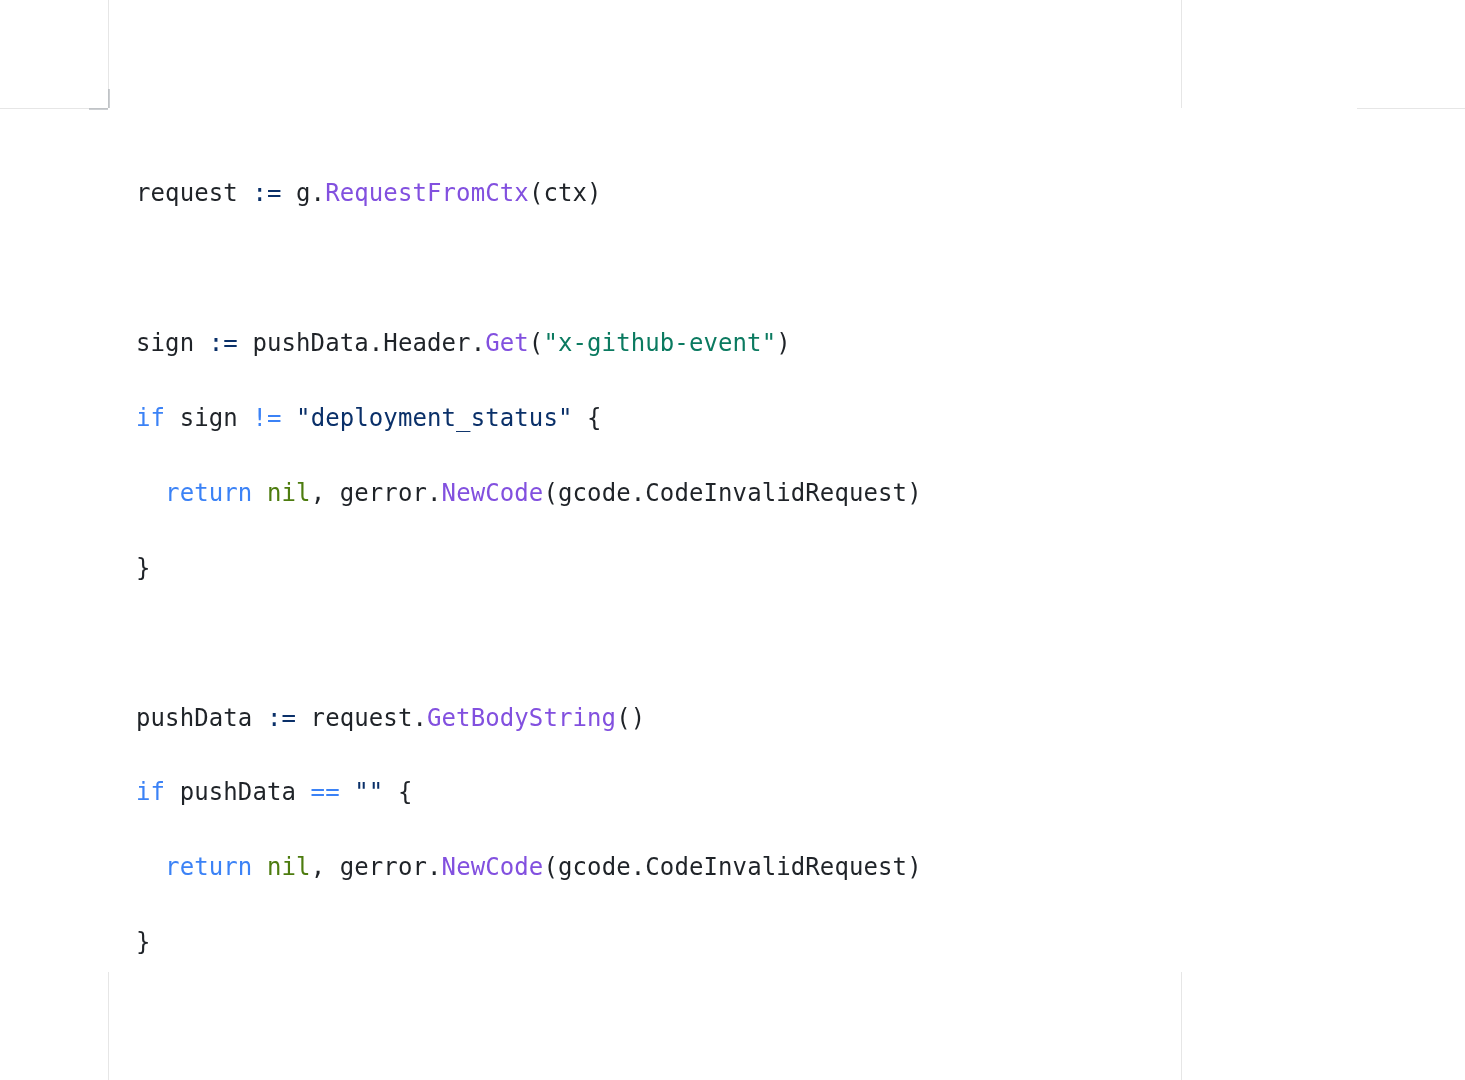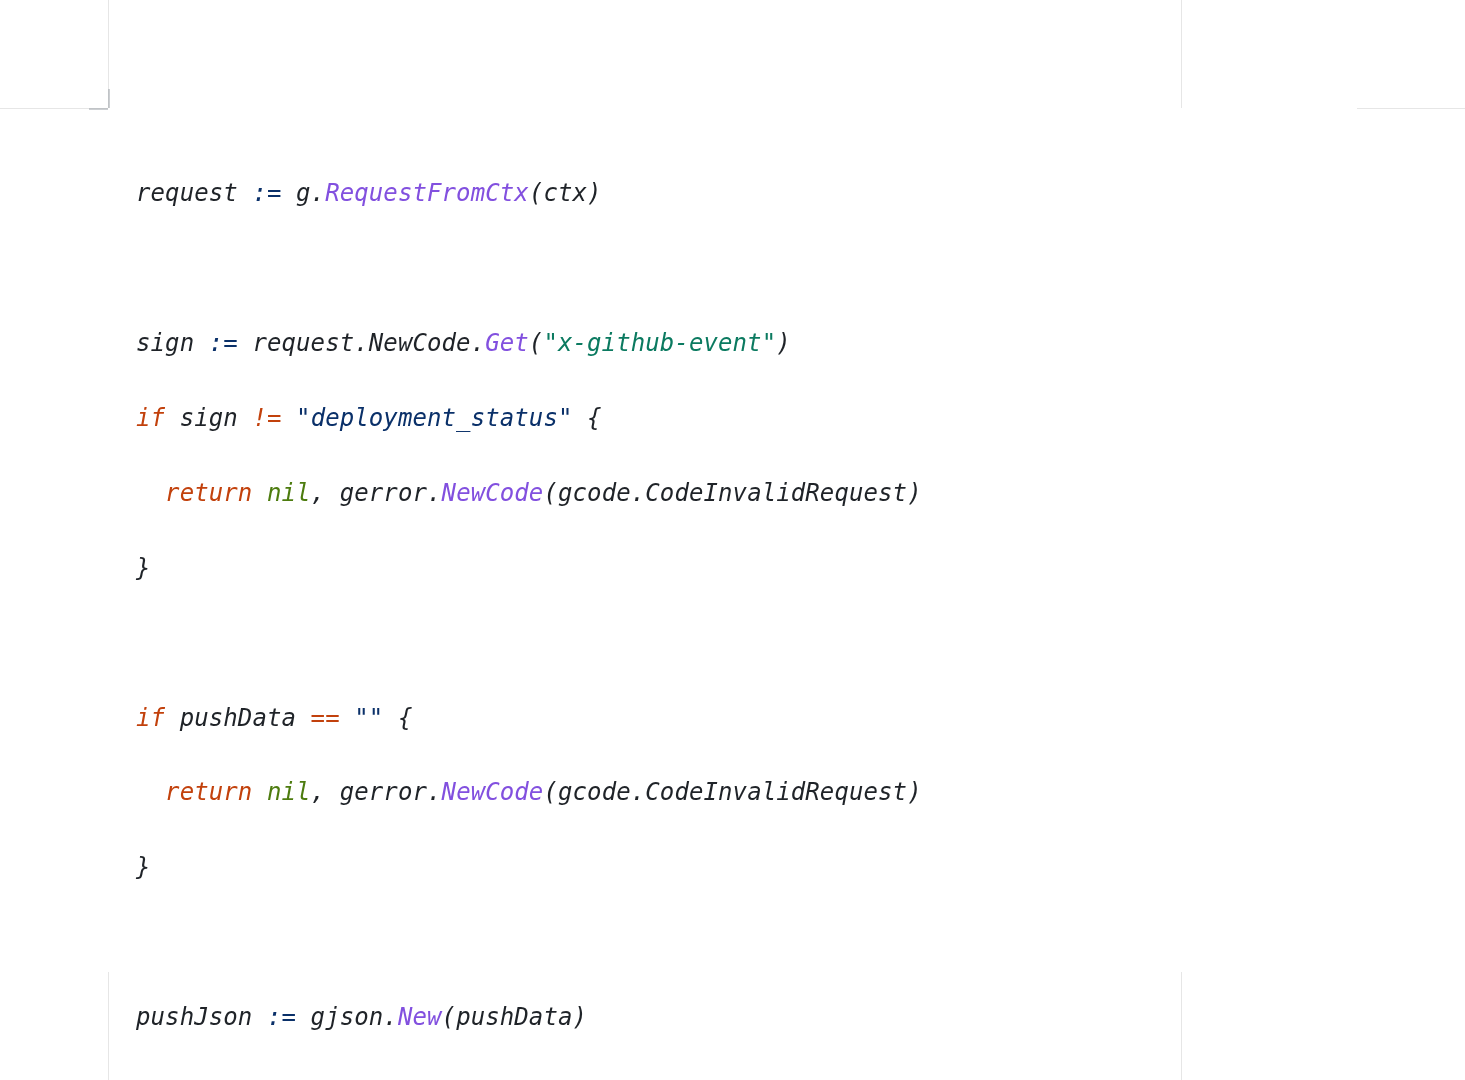--- a/index.html
+++ b/index.html
@@ -54,60 +54,60 @@
       width: 1px;
       transform: translateX(-0.5px);
     }
     .code-area {
       position: absolute;
       left: 108px;
       top: 108px;
       right: 108px;
       bottom: 108px;
       background: #ffffff;
-      font-style: italic;
     }
     .code-inner {
       padding: 30px 28px 30px 28px;
       font-size: 24px;
       line-height: 1.56;
       white-space: pre;
       color: #1f2328;
       letter-spacing: 0.1px;
     }
     .line {
       display: block;
       min-height: 1.56em;
     }
-    .c-keyword { color: #c2410c; }   
+    .c-keyword { color: #3b82f6; }   
     .c-declare { color: #0a3069; }   
     .c-ident   { color: #1f2328; }
     .c-func    { color: #8250df; }   
     .c-string  { color: #0a3069; }   
     .c-nil     { color: #4d7c0f; }
   </style>
 </head>
 <body>
 
 <div class="guide-h" style="top:108px"></div>
 <div class="guide-v" style="left:108px"></div>
 <div class="guide-v" style="left:1181px"></div>
 
 <div class="cross" style="left:89px; top:89px"></div>
 <div class="cross" style="left:1162px; top:825px"></div>
 
 <div class="code-area">
   <div class="code-inner">
 <span class="line"><span class="c-ident">request </span><span class="c-declare">:=</span><span class="c-ident"> g.</span><span class="c-func">RequestFromCtx</span><span class="c-ident">(ctx)</span></span>
 <span class="line"></span>
-<span class="line"><span class="c-ident">sign </span><span class="c-declare">:=</span><span class="c-ident"> request.NewCode.</span><span class="c-func">Get</span><span class="c-ident">(</span><span class="c-string" style="color:#0b7a60">"x-github-event"</span><span class="c-ident">)</span></span>
+<span class="line"><span class="c-ident">sign </span><span class="c-declare">:=</span><span class="c-ident"> pushData.Header.</span><span class="c-func">Get</span><span class="c-ident">(</span><span class="c-string" style="color:#0b7a60">"x-github-event"</span><span class="c-ident">)</span></span>
 <span class="line"><span class="c-keyword">if</span><span class="c-ident"> sign </span><span class="c-keyword">!=</span><span class="c-ident"> </span><span class="c-string">"deployment_status"</span><span class="c-ident"> {</span></span>
 <span class="line"><span>  </span><span class="c-keyword">return</span><span> </span><span class="c-nil">nil</span><span class="c-ident">, gerror.</span><span class="c-func">NewCode</span><span class="c-ident">(gcode.CodeInvalidRequest)</span></span>
 <span class="line"><span class="c-ident">}</span></span>
 <span class="line"></span>
+<span class="line"><span class="c-ident">pushData </span><span class="c-declare">:=</span><span class="c-ident"> request.</span><span class="c-func">GetBodyString</span><span class="c-ident">()</span></span>
 <span class="line"><span class="c-keyword">if</span><span class="c-ident"> pushData </span><span class="c-keyword">==</span><span> </span><span class="c-string">""</span><span class="c-ident"> {</span></span>
 <span class="line"><span>  </span><span class="c-keyword">return</span><span> </span><span class="c-nil">nil</span><span class="c-ident">, gerror.</span><span class="c-func">NewCode</span><span class="c-ident">(gcode.CodeInvalidRequest)</span></span>
 <span class="line"><span class="c-ident">}</span></span>
 <span class="line"></span>
 <span class="line"><span class="c-ident">pushJson </span><span class="c-declare">:=</span><span class="c-ident"> gjson.</span><span class="c-func">New</span><span class="c-ident">(pushData)</span></span>
 
 
 
 
 

